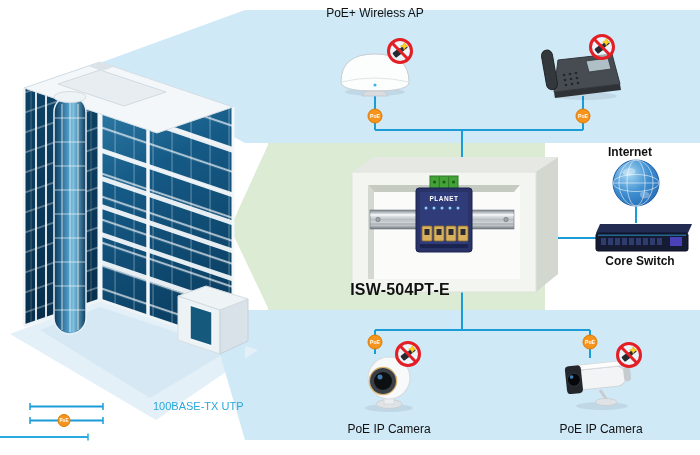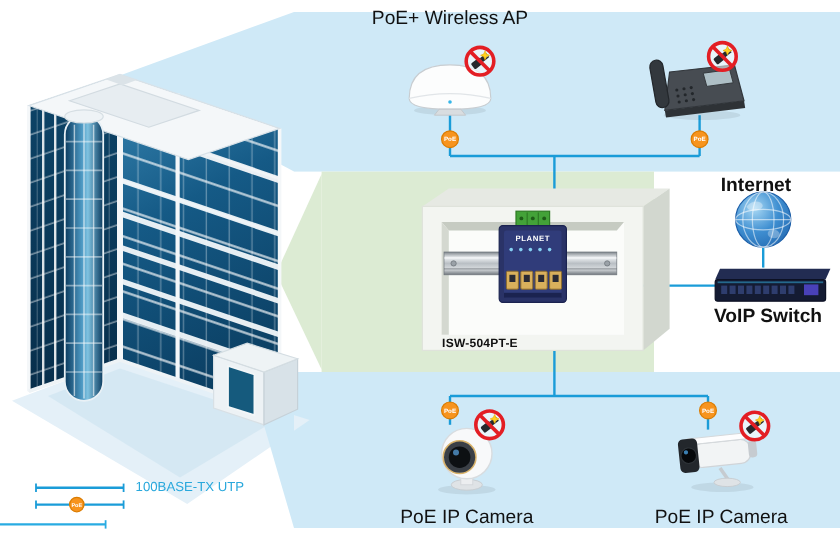--- a/index.html
+++ b/index.html
@@ -1,23 +1,23 @@
 <!DOCTYPE html>
 <html><head>
 <meta charset="utf-8">
 <title>ISW-504PT-E</title>
 <style>
   * { margin:0; padding:0; box-sizing:border-box; }
   html,body { background:#ffffff; font-family:"Liberation Sans", sans-serif; }
   .stage { position:relative; width:700px; height:455px; background:#ffffff; overflow:hidden; }
   .stage > svg.scene { position:absolute; left:0; top:0; display:block; }
-  .lbl { position:absolute; text-align:center; color:#111111; font-size:16px; line-height:1.15; white-space:nowrap; }
-  .lbl.bold { font-weight:bold; font-size:10px; letter-spacing:.2px; }
+  .lbl { position:absolute; text-align:center; color:#111111; font-size:12px; line-height:1.15; white-space:nowrap; }
+  .lbl.bold { font-weight:bold; font-size:16px; letter-spacing:.2px; }
   .lbl.semi { font-weight:bold; }
-  .lbl.legend { font-size:11px; color:#29a8dc; text-align:left; }
+  .lbl.legend { font-size:11px; color:#29a8dc; text-align:left;margin-left:40px; }
   svg text { font-family:"Liberation Sans", sans-serif; }
 </style>
 </head>
 <body>
 
 <div class="stage">
 
 <svg class="scene" width="700" height="455" viewBox="0 0 700 455">
   <defs>
     <linearGradient id="glassR" x1="0" y1="0" x2="0.25" y2="1">
@@ -308,19 +308,19 @@
     <line x1="88" y1="433.5" x2="88" y2="440.5" stroke="#29abe2" stroke-width="1.5"></line>
   </g>
   <g transform="translate(64,420.5)">
     <circle r="6" fill="#f7941e" stroke="#db7c00" stroke-width="1"></circle>
     <text y="1.6" text-anchor="middle" font-size="4.6" font-weight="bold" fill="#ffffff">PoE</text>
   </g>
 </svg>
 
 <div class="lbl" style="left:290px; top:7px; width:170px;">PoE+ Wireless AP</div>
 <div class="lbl semi" style="left:580px; top:146px; width:100px;">Internet</div>
-<div class="lbl semi" style="left:592px; top:255px; width:96px;">VoIP Switch</div>
+<div class="lbl semi" style="left:592px; top:255px; width:96px;">Core Switch</div>
 <div class="lbl bold" style="left:315px; top:281px; width:170px;">ISW-504PT-E</div>
 <div class="lbl" style="left:304px; top:423px; width:170px;">PoE IP Camera</div>
 <div class="lbl" style="left:516px; top:423px; width:170px;">PoE IP Camera</div>
 <div class="lbl legend" style="left:113px; top:400px;">100BASE-TX UTP</div>
 
 </div>
 
 </body></html>

